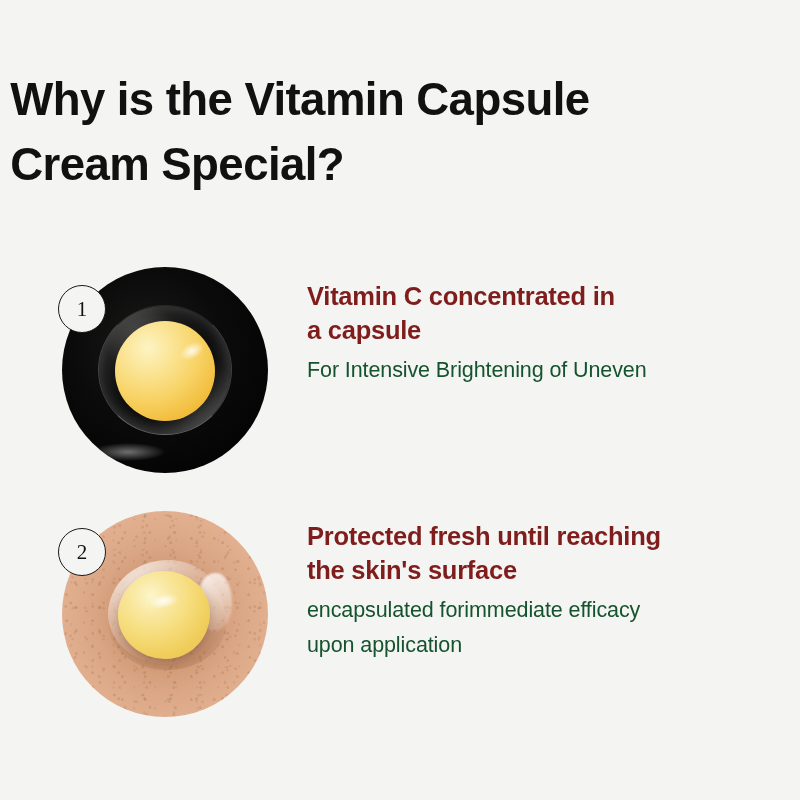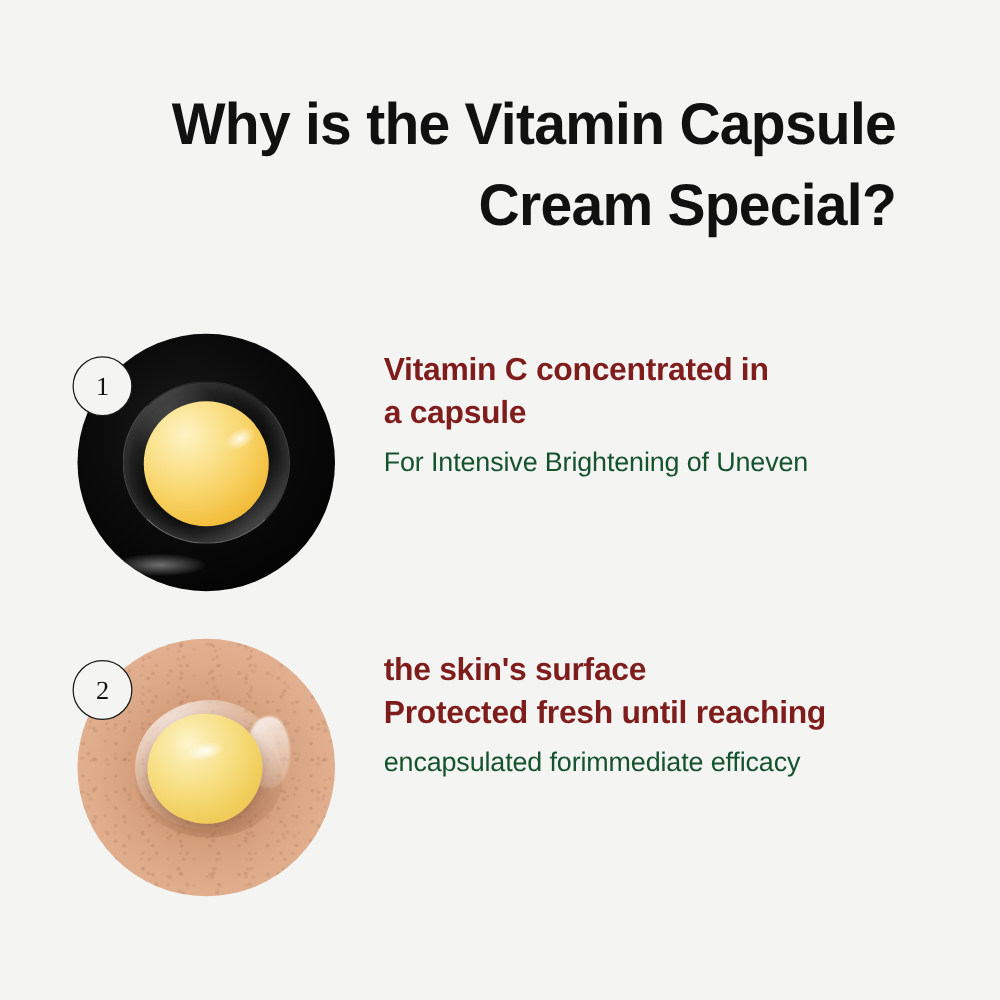--- a/index.html
+++ b/index.html
@@ -22,22 +22,21 @@
     height: 800px;
     background: #f4f4f2;
   }
 
   
   .title-block {
     position: absolute;
     left: 0;
     top: 66px;
     width: 679px;
-    text-align: right;
-    margin-left: 48px;
+    text-align: left;
   }
 
   .title-line {
     font-family: "Liberation Sans", sans-serif;
     font-weight: 700;
     font-size: 47px;
     line-height: 65px;
     letter-spacing: -0.6px;
     color: #111111;
     white-space: nowrap;
@@ -329,22 +328,23 @@
           <div class="drop-glint"></div>
         </div>
       </div>
       <div class="badge badge-2">
         <span>2</span>
       </div>
     </div>
 
     <div class="copy copy-2">
       <div class="feature-title">
+        <div>Protected fresh until reaching</div>
         <div>the skin's surface</div>
-        <div>Protected fresh until reaching</div>
       </div>
       <div class="feature-desc">
         <div>encapsulated forimmediate efficacy</div>
+        <div>upon application</div>
       </div>
     </div>
   </div>
 
 </div>
 
 </body></html>

